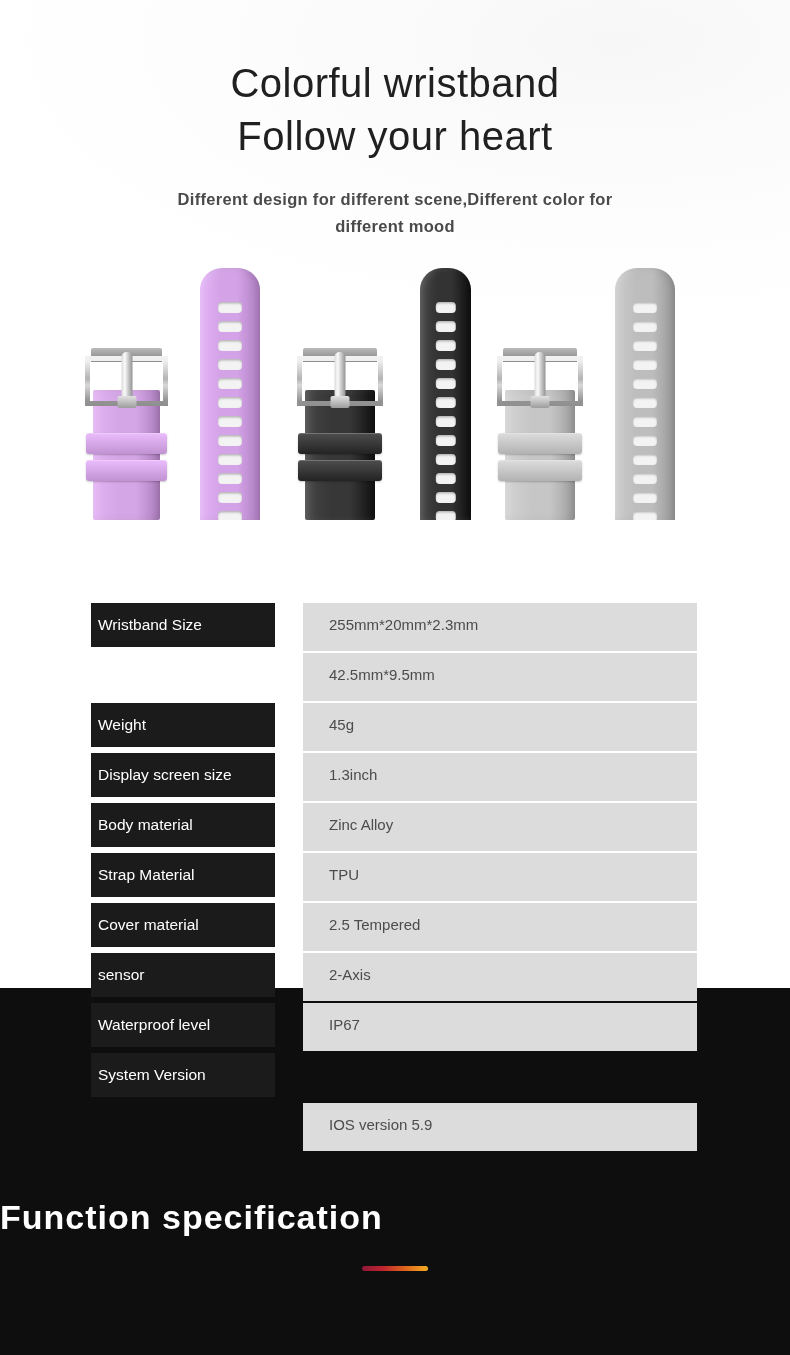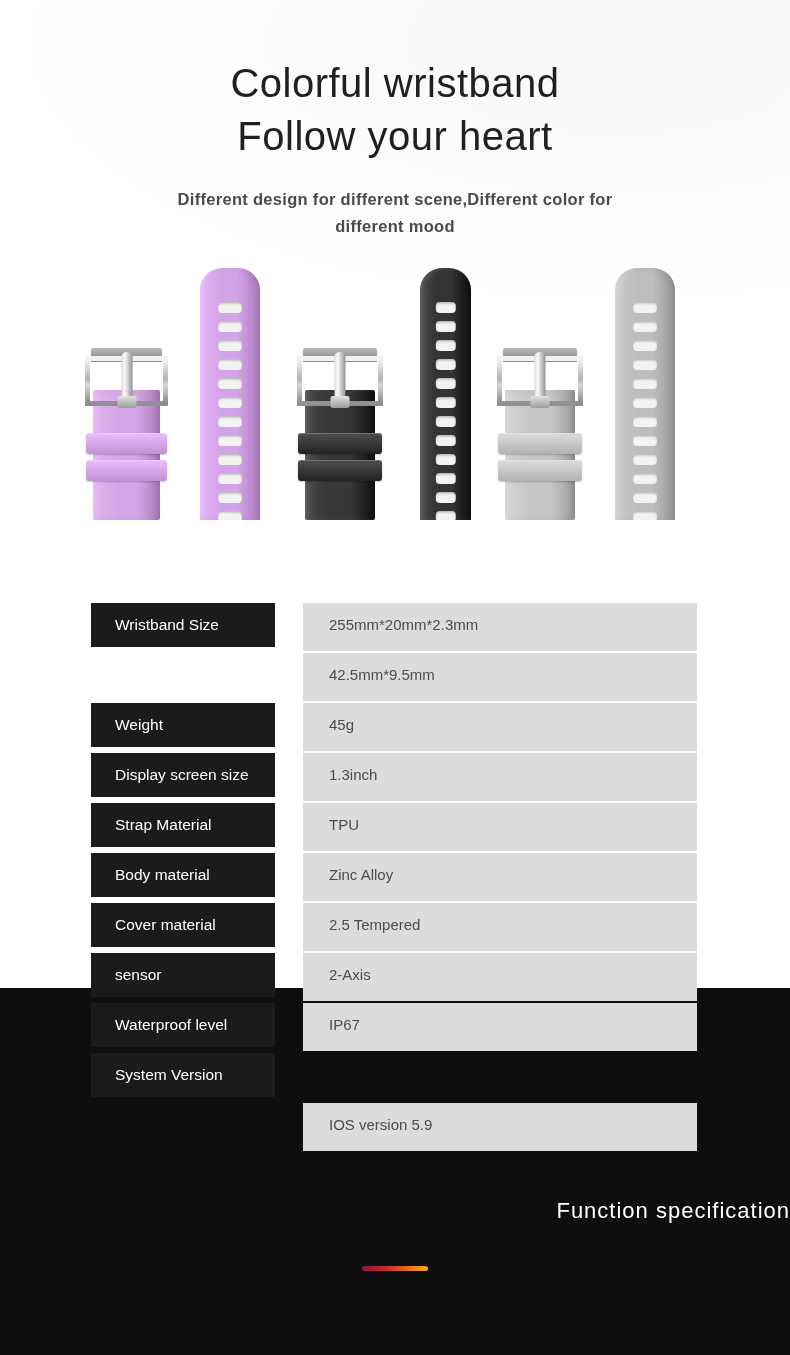--- a/index.html
+++ b/index.html
@@ -171,21 +171,21 @@
   }
   .spec-label {
     position: absolute;
     left: 91px; top: 0;
     width: 184px;
     height: 44px;
     background: #1b1b1b;
     color: #ffffff;
     font-size: 15.5px;
     line-height: 44px;
-    padding-left: 24px;
+    padding-left: 7px;
     white-space: nowrap;
     overflow: hidden;
   }
   .spec-value {
     position: absolute;
     left: 303px; top: 0;
     width: 394px;
     height: 48px;
     background: #dcdcdc;
     color: #4c4c4c;
@@ -194,24 +194,24 @@
     padding-left: 26px;
     white-space: nowrap;
     overflow: hidden;
   }
 
   
   .section-heading {
     position: absolute;
     left: 0; top: 1198px;
     width: 790px;
-    text-align: right;
+    text-align: left;
     color: #ffffff;
-    font-size: 22px;
-    font-weight: 400;
+    font-size: 34px;
+    font-weight: 700;
     letter-spacing: 1px;
   }
   .accent-bar {
     position: absolute;
     left: 50%;
     top: 1266px;
     transform: translateX(-50%);
     width: 66px;
     height: 5px;
     border-radius: 3px;
@@ -318,28 +318,28 @@
       </div>
       <div class="spec-row">
         <div class="spec-label">Weight</div>
         <div class="spec-value">45g</div>
       </div>
       <div class="spec-row">
         <div class="spec-label">Display screen size</div>
         <div class="spec-value">1.3inch</div>
       </div>
       <div class="spec-row">
+        <div class="spec-label">Body material</div>
+        <div class="spec-value">Zinc Alloy</div>
+      </div>
+      <div class="spec-row">
         <div class="spec-label">Strap Material</div>
         <div class="spec-value">TPU</div>
       </div>
       <div class="spec-row">
-        <div class="spec-label">Body material</div>
-        <div class="spec-value">Zinc Alloy</div>
-      </div>
-      <div class="spec-row">
         <div class="spec-label">Cover material</div>
         <div class="spec-value">2.5 Tempered</div>
       </div>
       <div class="spec-row">
         <div class="spec-label">sensor</div>
         <div class="spec-value">2-Axis</div>
       </div>
       <div class="spec-row">
         <div class="spec-label">Waterproof level</div>
         <div class="spec-value">IP67</div>

